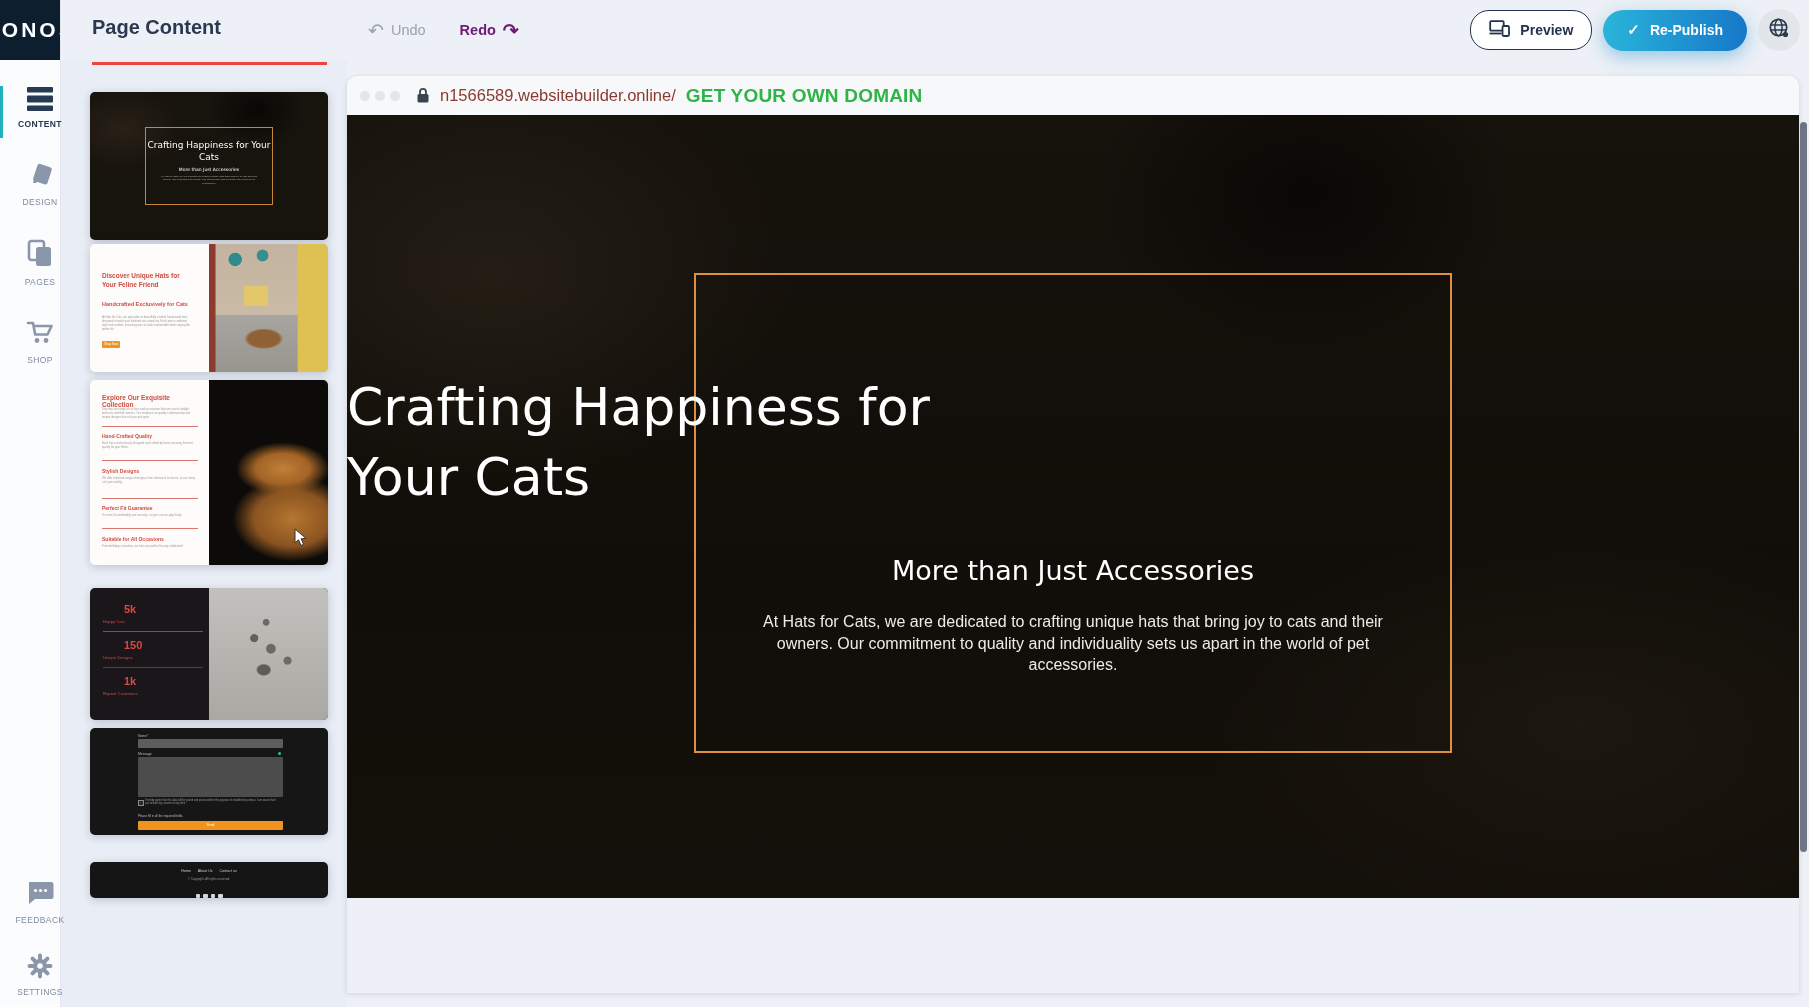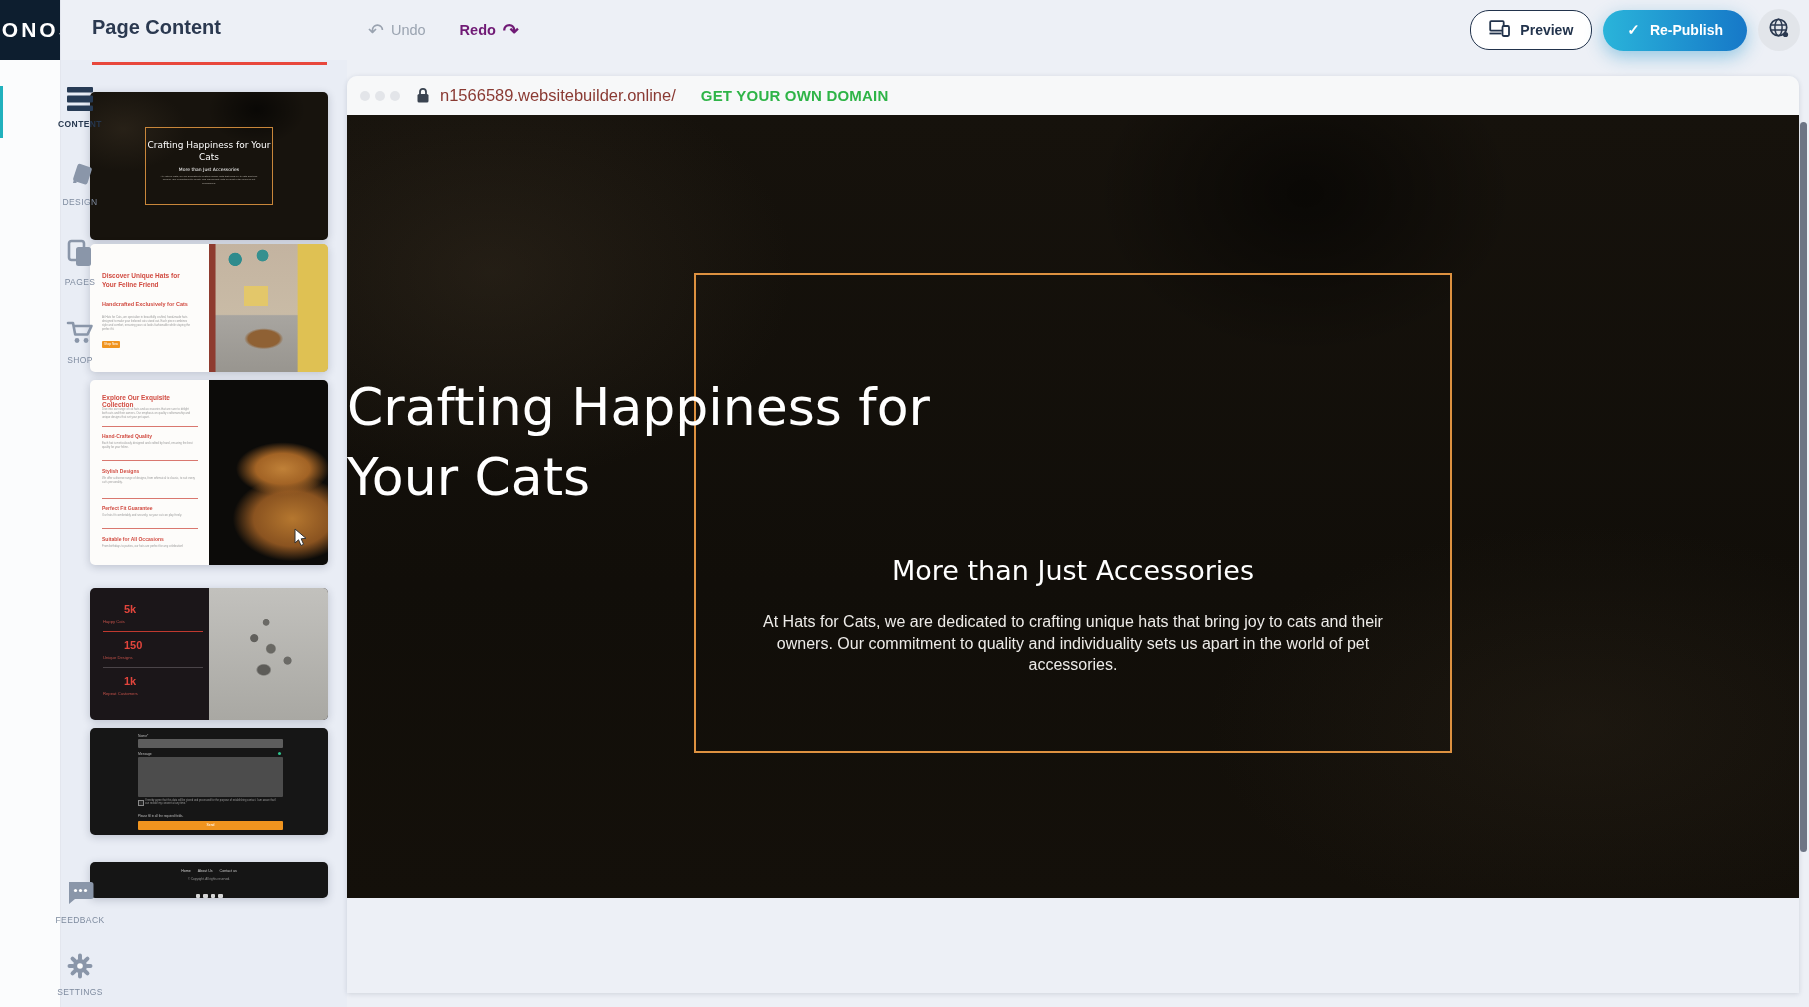--- a/index.html
+++ b/index.html
@@ -5,21 +5,21 @@
   html,body{margin:0;padding:0;background:#dfe3ec;}
   .stage{position:relative;width:1809px;height:1007px;overflow:hidden;
          background:#edf0f6;font-family:"Liberation Sans",sans-serif;
          -webkit-font-smoothing:antialiased;}
   
   .rail{position:absolute;left:0;top:0;width:60px;height:1007px;background:#fbfcfd;
         border-right:1px solid #e3e6ee;z-index:5;}
   .logo{position:absolute;left:0;top:0;width:60px;height:60px;background:#0d1e2f;
         color:#fff;display:flex;align-items:center;overflow:hidden;}
   .logo span{font-weight:bold;font-size:21px;letter-spacing:3px;margin-left:-7px;white-space:nowrap;}
-  .ritem{position:absolute;left:0;width:80px;text-align:center;color:#8a96a9;cursor:pointer;padding-left:40px;}
+  .ritem{position:absolute;left:0;width:80px;text-align:center;color:#8a96a9;cursor:pointer;}
   .ritem .rlabel{display:block;font-size:8.5px;letter-spacing:.4px;margin-top:3px;color:#7e8b9f;}
   .ritem.active .rlabel{color:#25364e;font-weight:bold;}
   .ritem svg{display:inline-block;}
   .active-bar{position:absolute;left:0;top:86px;width:3px;height:52px;background:#21b1bd;}
   
   .tb-title{position:absolute;left:92px;top:16px;font-size:20px;font-weight:bold;color:#2b3950;}
   .undo-redo{position:absolute;left:368px;top:0;height:60px;display:flex;align-items:center;gap:34px;}
   .ur{display:flex;align-items:center;gap:7px;font-size:14.5px;cursor:pointer;}
   .ur .glyph{font-size:19px;line-height:1;}
   .undo{color:#9aa3b0;}
@@ -111,21 +111,21 @@
   .t6 .soc i{display:inline-block;width:4.5px;height:4.5px;background:#d6d6d6;margin:0 1.5px;border-radius:1px;}
   .cursor{position:absolute;left:234px;top:468px;z-index:9;}
   
   .preview{position:absolute;left:347px;top:76px;width:1452px;height:917px;border-radius:10px 10px 0 0;
            overflow:hidden;box-shadow:0 1px 5px rgba(30,40,70,.15);}
   .bbar{position:relative;height:39px;background:#f7f8f9;display:flex;align-items:center;}
   .bdots{display:flex;gap:5px;margin-left:13px;}
   .bdots i{width:10px;height:10px;border-radius:50%;background:#e3e5e9;}
   .lock{margin-left:16px;display:flex;}
   .urltext{margin-left:10px;font-size:16.5px;color:#8a3a33;}
-  .cta{margin-left:25px;font-size:15px;font-weight:bold;color:#2eb447;letter-spacing:.2px;cursor:pointer;}
+  .cta{margin-left:10px;font-size:19px;font-weight:bold;color:#2eb447;letter-spacing:.2px;cursor:pointer;}
   .shead{position:relative;height:95px;background:#e4423a;display:flex;align-items:center;}
   .brand{margin-left:31px;color:#fff;font-weight:bold;font-size:20px;letter-spacing:.5px;
          transform:scaleX(.72);transform-origin:left center;white-space:nowrap;}
   .snav{position:absolute;right:58px;top:0;height:100%;display:flex;align-items:center;gap:38px;
         color:#fff;font-size:15.5px;}
   .snav .ni{position:relative;cursor:pointer;}
   .snav .ni.on::after{content:"";position:absolute;left:-3px;right:-3px;bottom:-11px;height:2px;background:#fff;}
   .snav .dots{font-size:14px;letter-spacing:1px;font-weight:bold;cursor:pointer;}
   .hero{position:relative;height:783px;color:#fff;background:
      radial-gradient(ellipse 300px 230px at 66% 10%, rgba(0,0,0,.55), transparent 70%),

